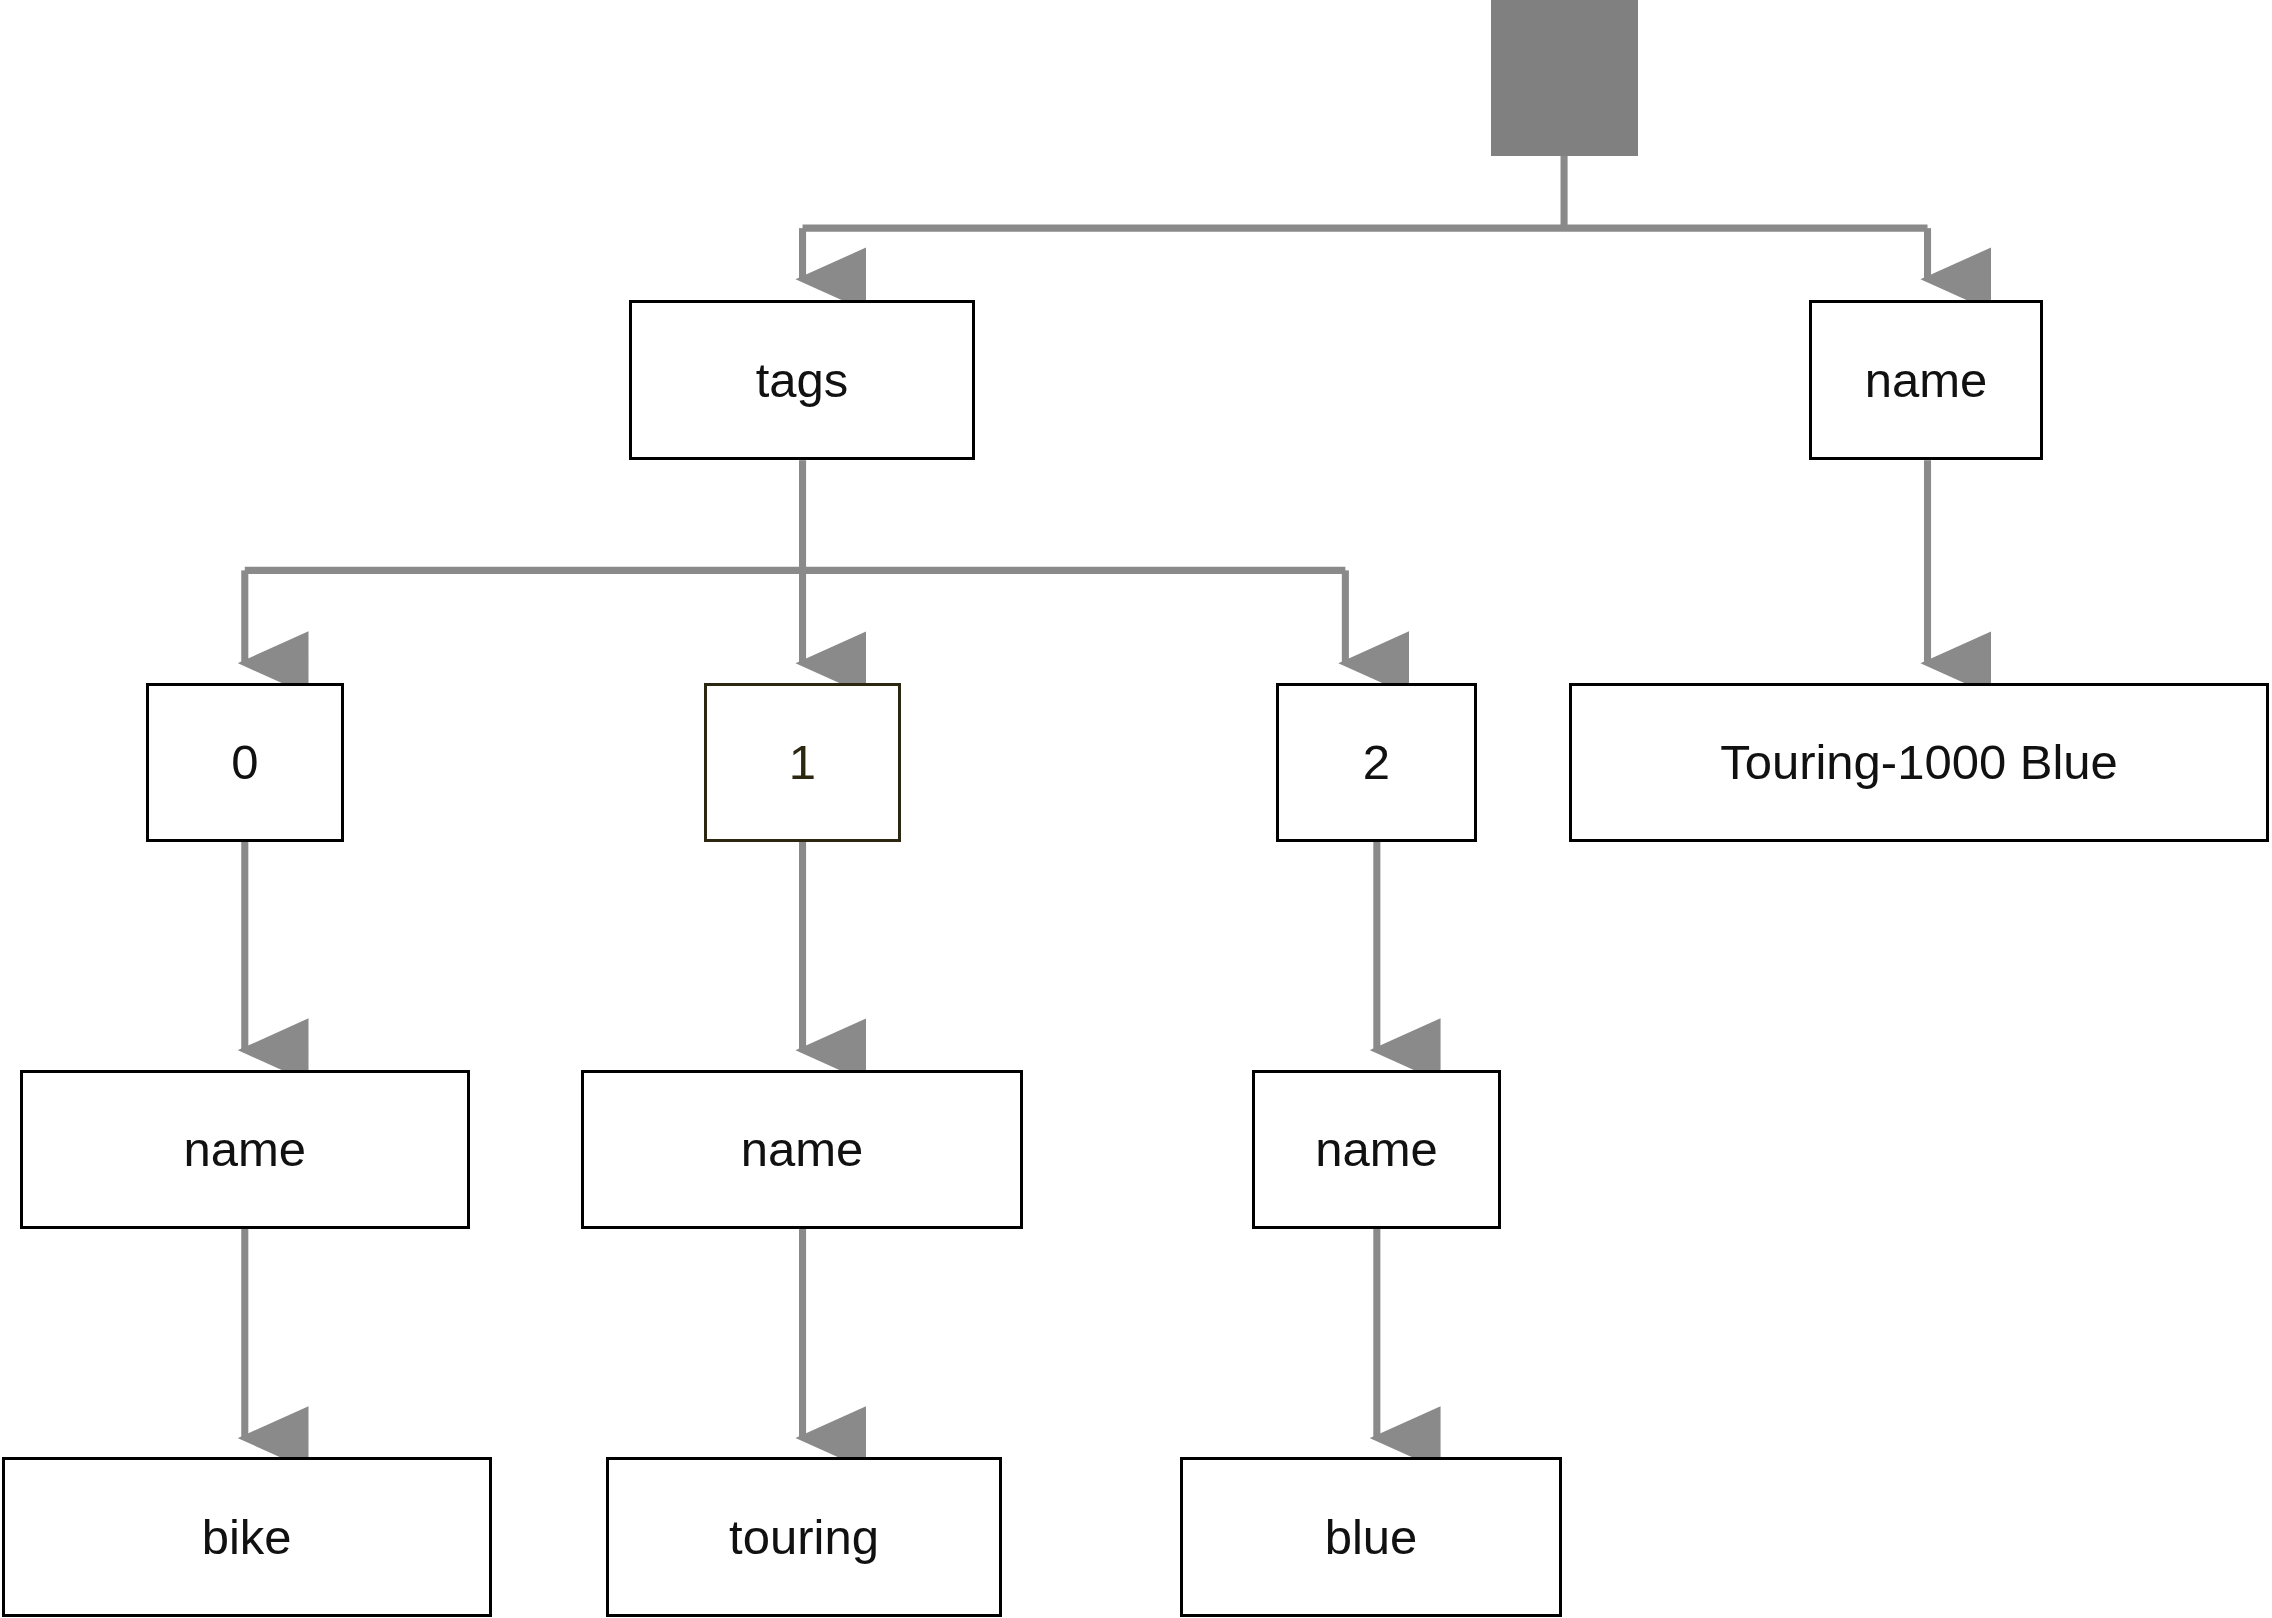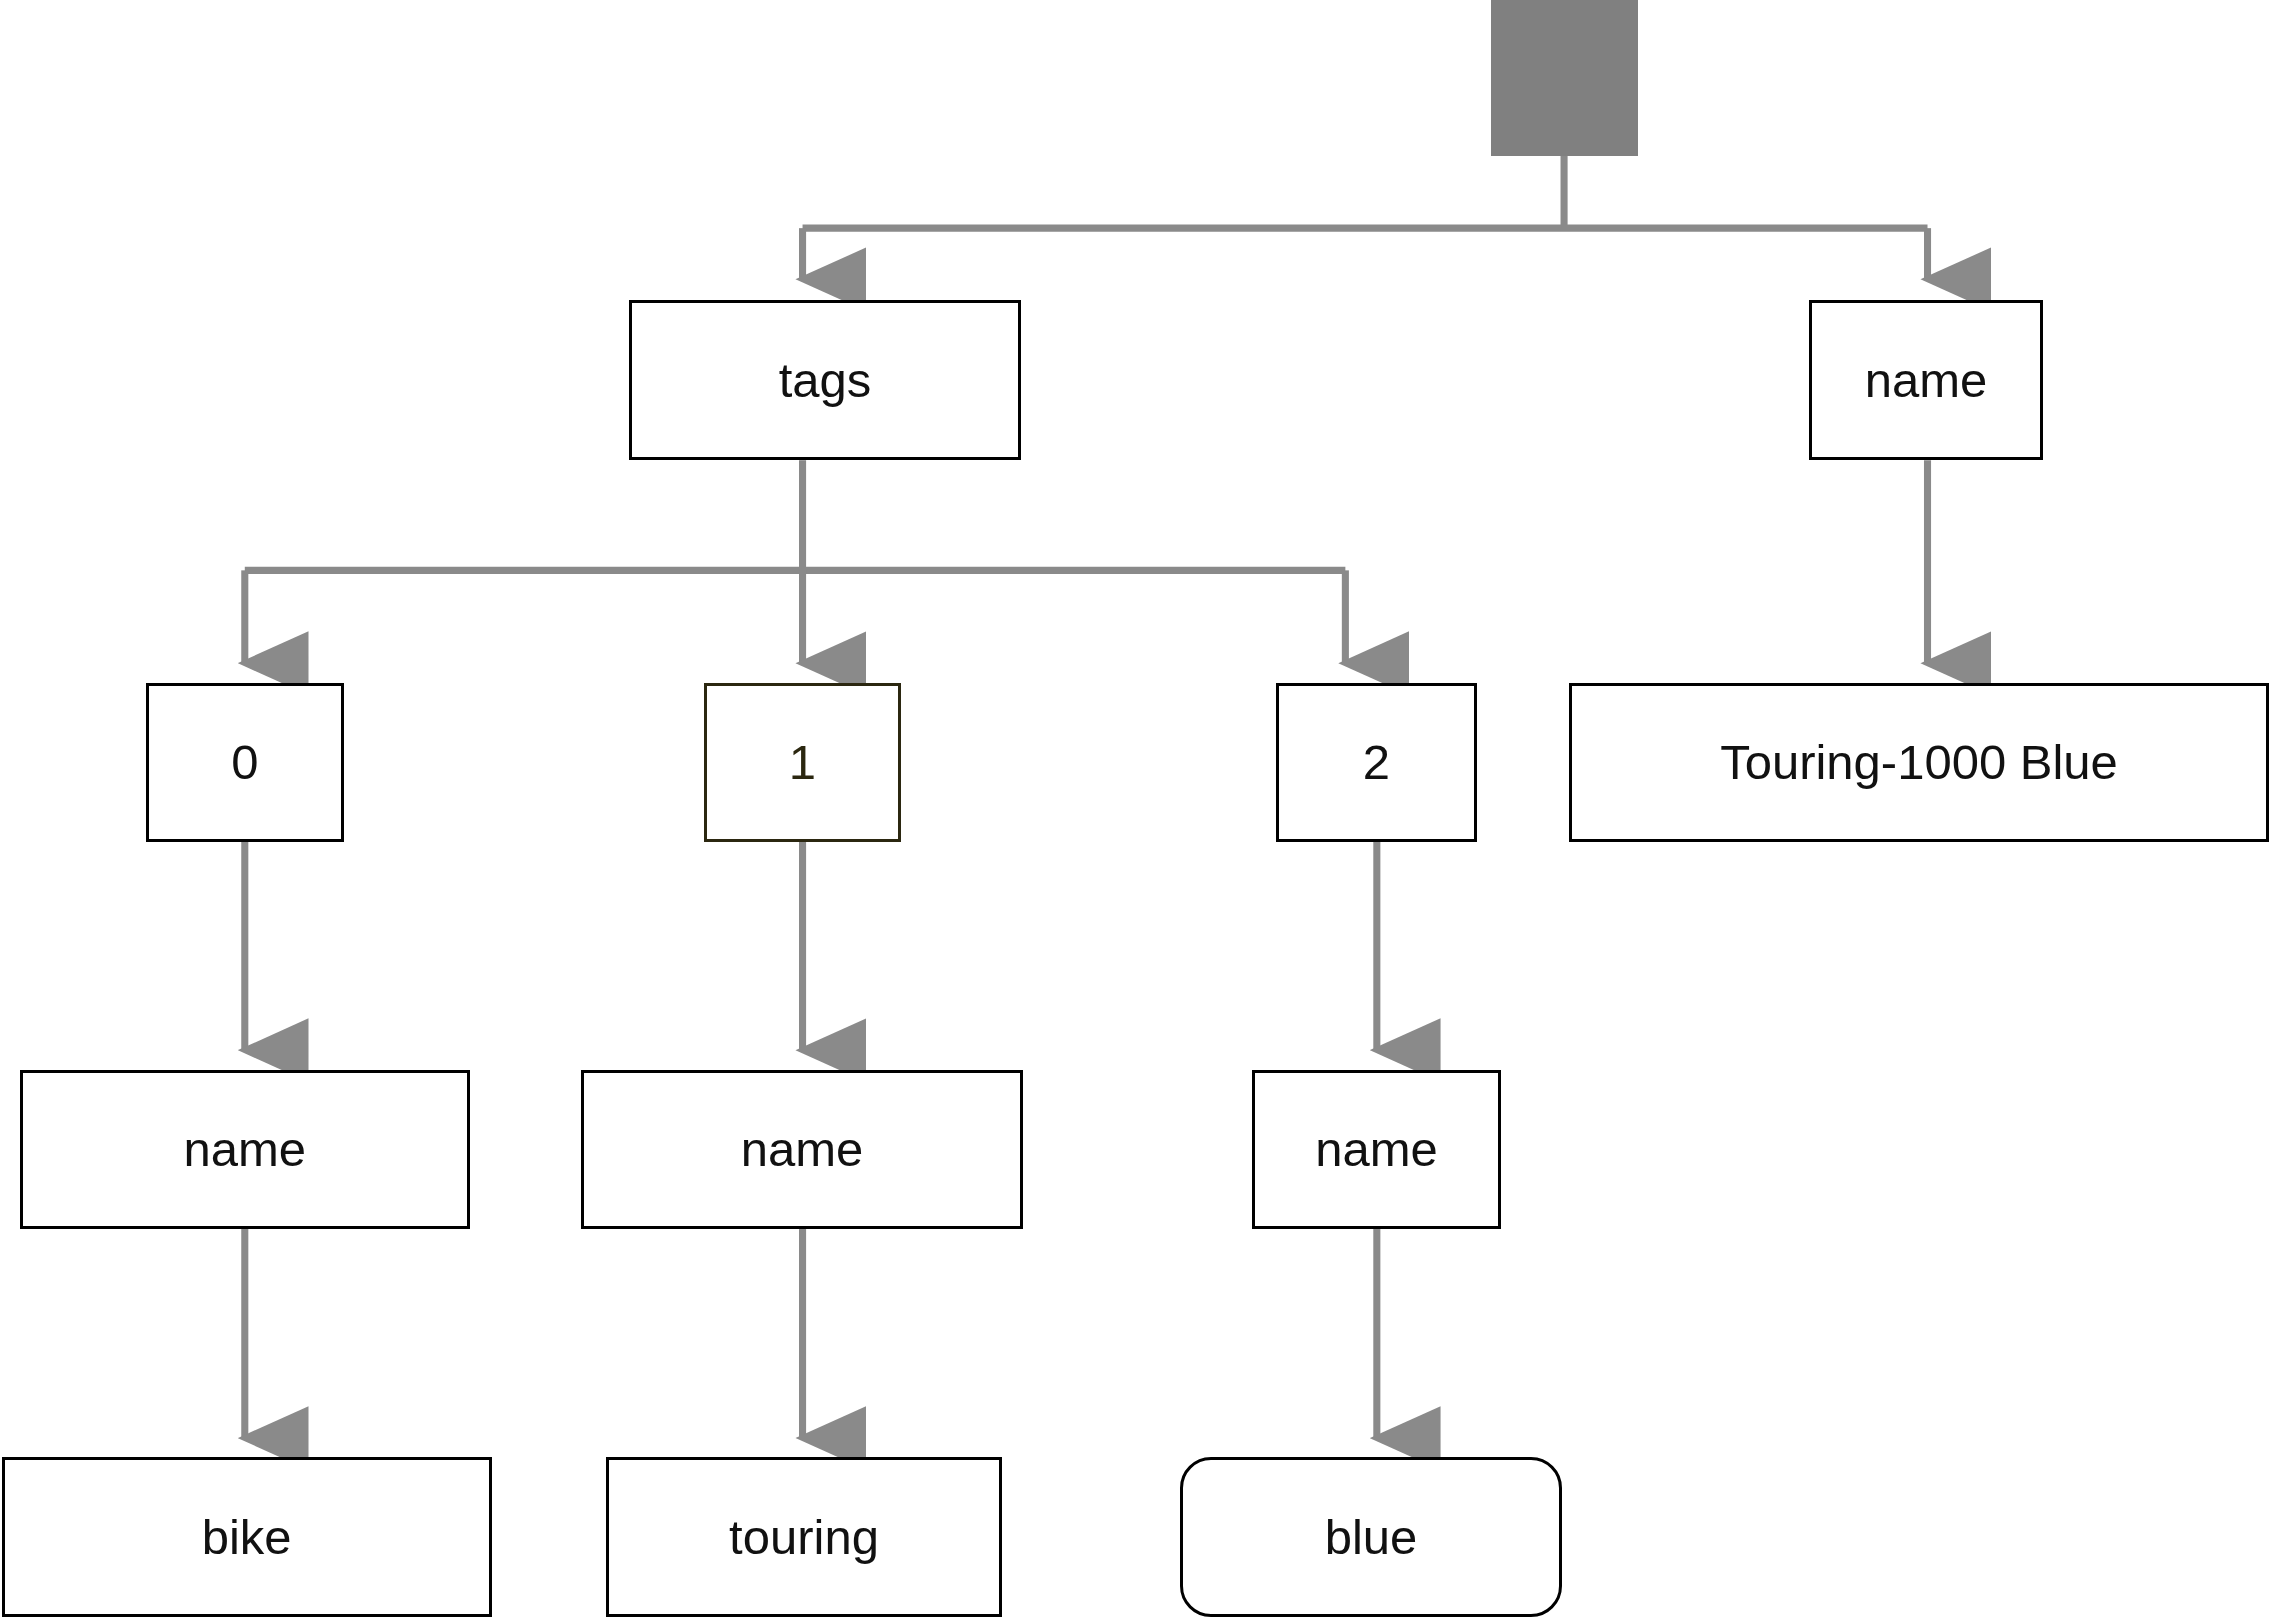--- a/index.html
+++ b/index.html
@@ -104,21 +104,21 @@
     </g>
     <g>
       <path d="M 1750 1562 L 1750 1828" stroke="#8a8a8a" stroke-width="9" fill="none" marker-end="url(#arrowhead)"></path>
     </g>
   </svg>
 
   <div class="node root" style="left:1491px; top:-7.9px; width:147px; height:164px;">
     <span class="label"></span>
   </div>
 
-  <div class="node" style="left:629px; top:300px; width:392px; height:160px;">
+  <div class="node" style="left:629px; top:300px; width:346px; height:160px;">
     <span class="label">tags</span>
   </div>
 
   <div class="node" style="left:1809px; top:300px; width:234px; height:160px;">
     <span class="label">name</span>
   </div>
 
   <div class="node" style="left:146px; top:683px; width:198px; height:159px;">
     <span class="label">0</span>
   </div>
@@ -148,18 +148,18 @@
   </div>
 
   <div class="node" style="left:606px; top:1457px; width:396px; height:160px;">
     <span class="label">touring</span>
   </div>
 
   <div class="node" style="left:1.6px; top:1457px; width:490px; height:160px;">
     <span class="label">bike</span>
   </div>
 
-  <div class="node" style="left:1180px; top:1457px; width:382px; height:160px;border-radius:31px;">
+  <div class="node" style="left:1180px; top:1457px; width:382px; height:160px;">
     <span class="label">blue</span>
   </div>
 
 </div>
 
 
 </body></html>

